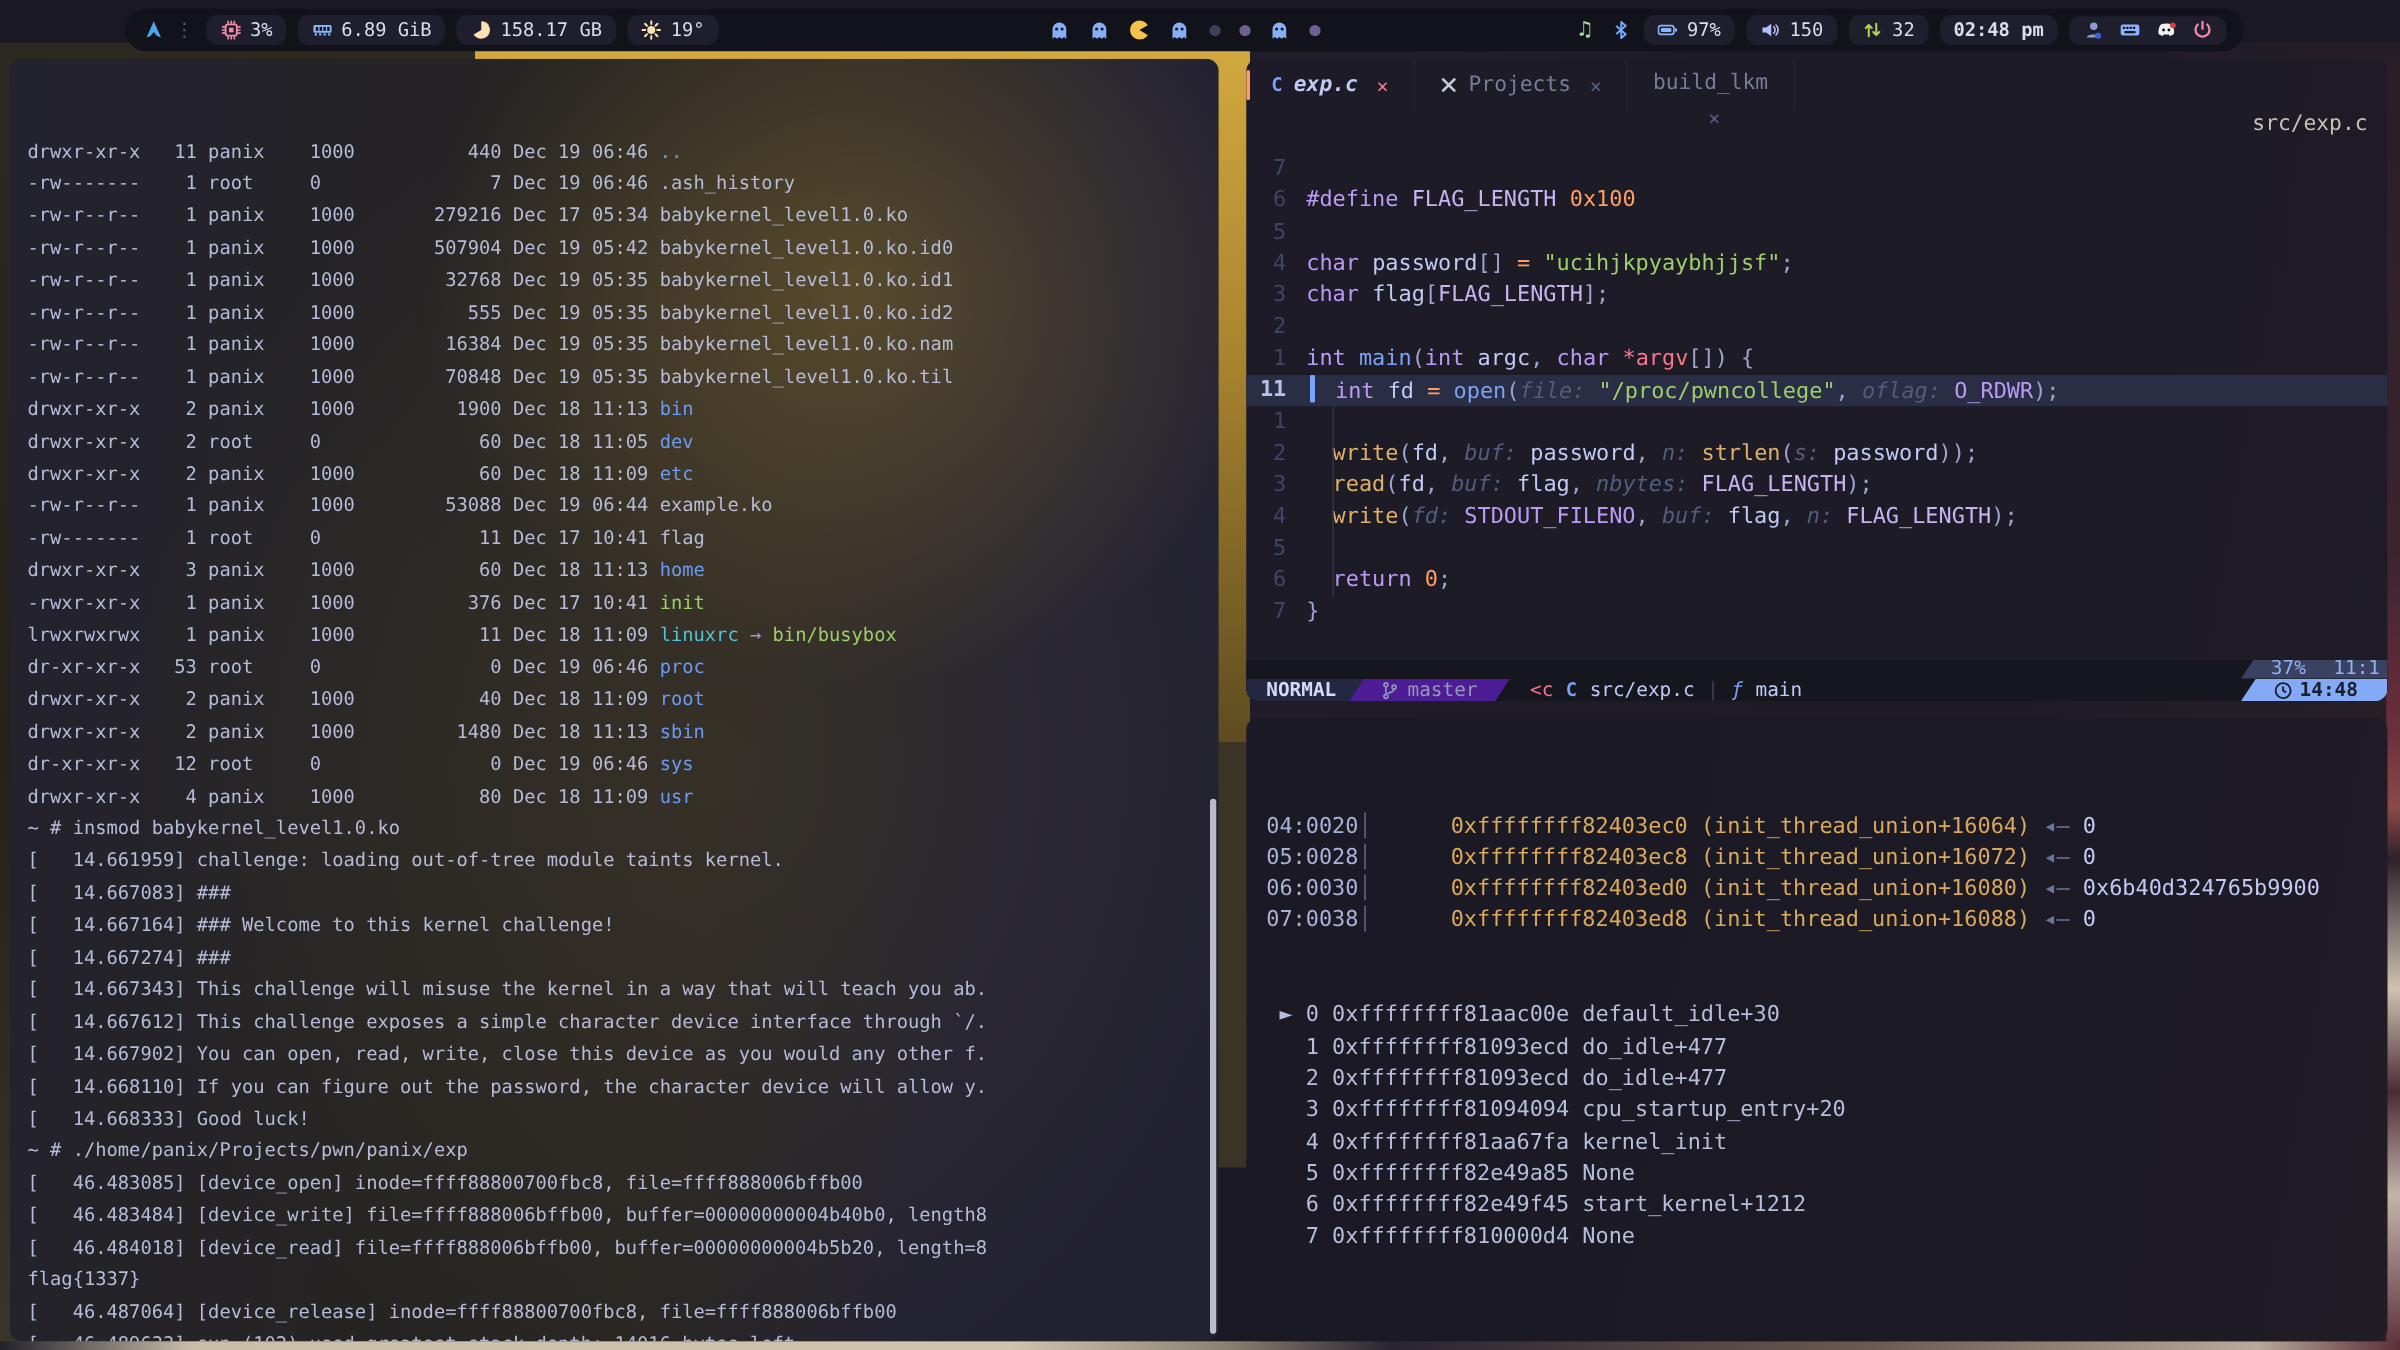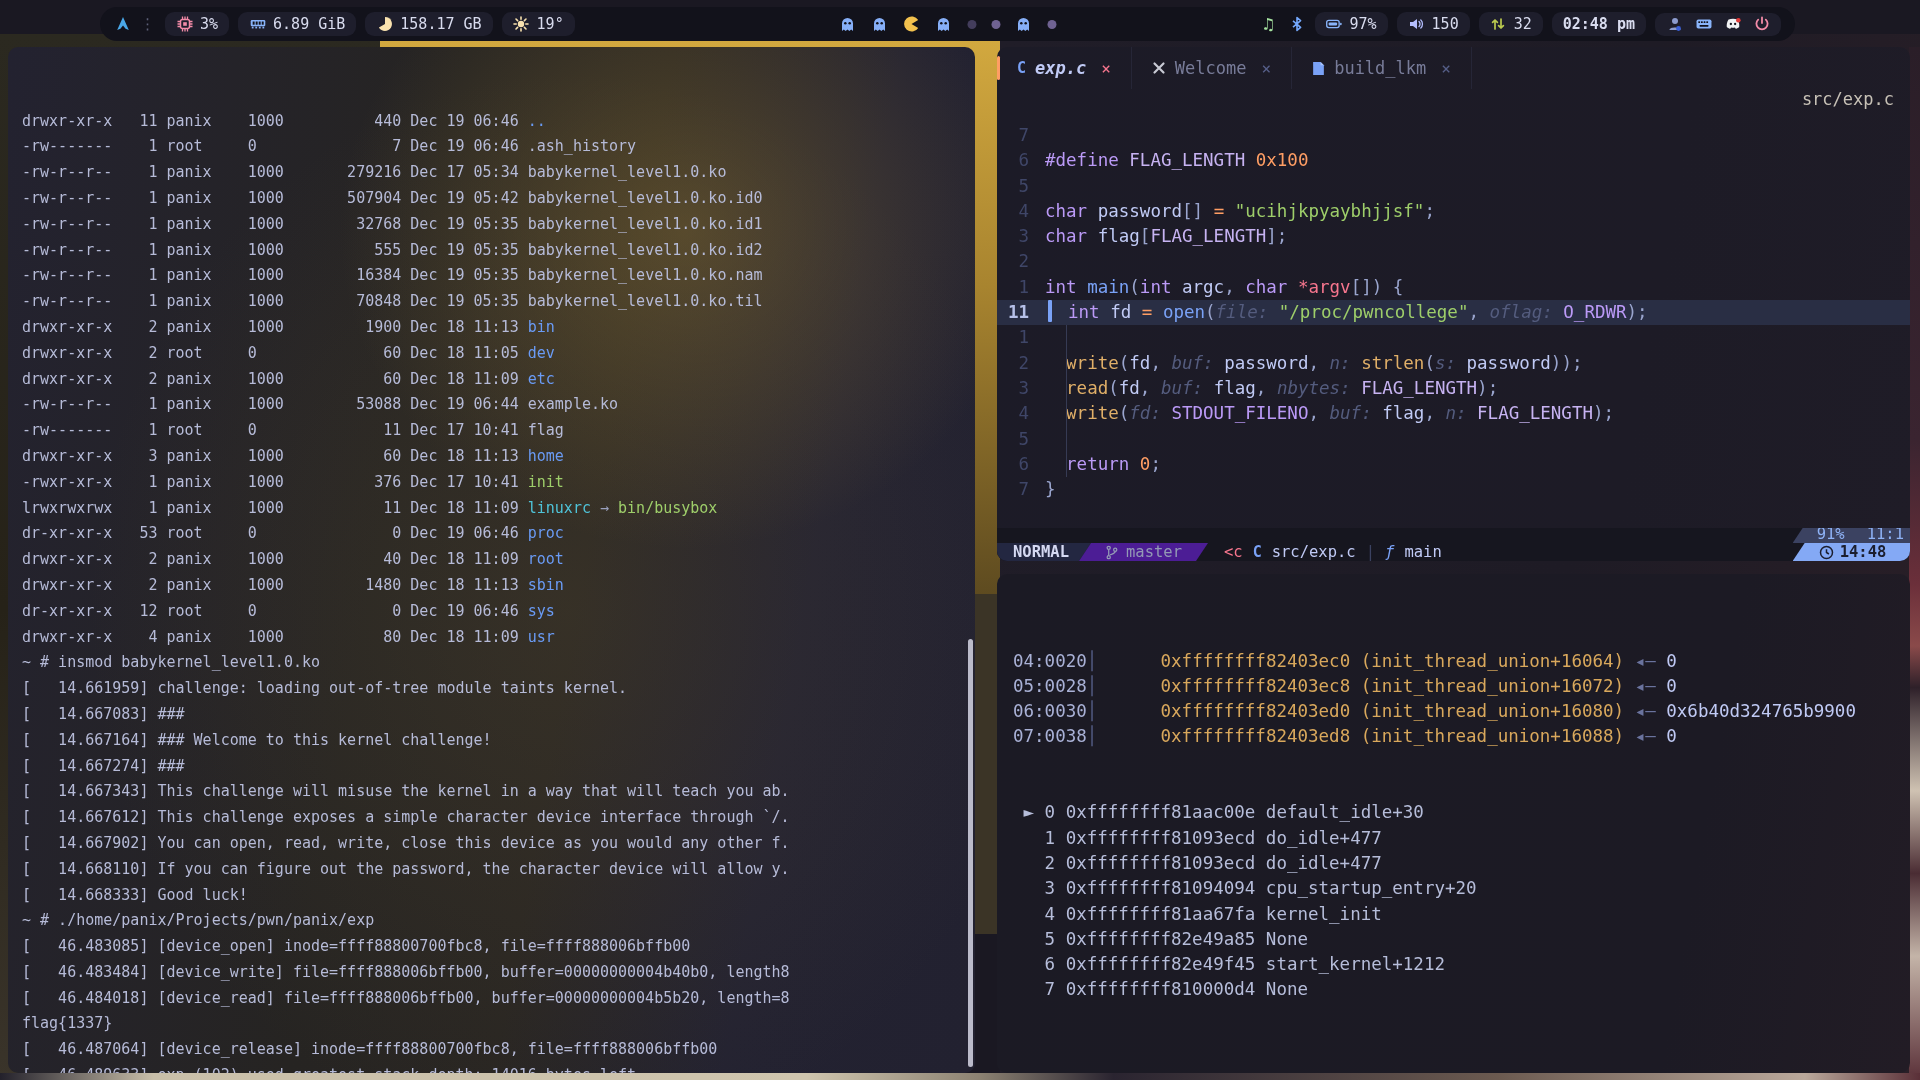--- a/index.html
+++ b/index.html
@@ -47,21 +47,21 @@
   .t-dir { color:#6a9bf5; } .t-exec { color:#9ece6a; } .t-link { color:#4fc3d8; }
   .t-arrow { color:#9aa0bd; } .t-target { color:#9ece6a; }
 
   #editor { left:997px; top:47px; width:913px; height:514px;
     background:linear-gradient(100deg,#1c1b27,#1d1b26 70%,#1f1c27); }
   #tabline { height:42px; display:flex; align-items:center; position:relative;
     font-size:17px; color:#787c99; }
   #tab-indicator { position:absolute; left:0; top:9px; width:3px; height:24px; background:#ff9e64; border-radius:2px; }
   .tab { display:flex; align-items:center; gap:9px; padding:0 20px; height:100%; }
   .tab + .tab { border-left:1px solid #262637; }
-  .tab:last-of-type { border-right:1px solid #262637; }
+  .tab:last-of-type { border-right:1px solid #262637;flex-direction:column; }
   .tab.active .tab-label { color:#c0caf5; font-style:italic; font-weight:bold; }
   .tab-close { font-size:16px; color:#565f89; margin-left:6px; }
   .tab.active .tab-close { color:#f7768e; }
   .c-logo { color:#7aa2f7; font-weight:bold; font-size:15px; }
   #winbar { height:26px; text-align:right; padding-right:16px; color:#c7c1b6; font-size:17px; }
 
   #code { position:relative; padding-top:8px; font-size:17.5px; line-height:25.3px; }
   .code-row { display:flex; height:25.3px; white-space:pre; }
   .code-row.cur { background:#292e44; }
   .gut { width:48px; text-align:right; padding-right:16px; color:#3f4668; flex:none; }
@@ -298,21 +298,21 @@
     <div id="tab-indicator"></div>
   <div class="tab active">
         <span class="c-logo">C</span>
         <span class="tab-label">exp.c</span>
         <span class="tab-close">×</span>
       </div>
       <div class="tab">
         <svg width="14" height="14" viewBox="0 0 14 14" stroke="#c8cad4" stroke-width="2.2" stroke-linecap="round">
           <path d="M2.5 2.5 L11.5 11.5 M11.5 2.5 L2.5 11.5"></path>
         </svg>
-        <span class="tab-label">Welcome</span>
+        <span class="tab-label">Projects</span>
         <span class="tab-close">×</span>
       </div>
       <div class="tab">
         <svg width="13" height="15" viewBox="0 0 12 14">
           <path d="M1 1 H8 L11 4 V13 H1 Z" fill="#7aa2f7"></path>
           <path d="M8 1 L8 4 H11" fill="#a9c4fa"></path>
         </svg>
         <span class="tab-label">build_lkm</span>
         <span class="tab-close">×</span>
       </div>
@@ -357,21 +357,21 @@
     </div>
     <div id="sl-right">
       <span id="sl-keys">gj</span>
       <span id="sl-pkg">
         <svg width="14" height="14" viewBox="0 0 14 14" fill="none" stroke="#f7768e" stroke-width="1.3">
             <path d="M7 1 L12.5 4 V10 L7 13 L1.5 10 V4 Z M1.5 4 L7 7 L12.5 4 M7 7 V13"></path>
           </svg>
         <span>21</span>
       </span>
       <div class="sl-seg" id="sl-pct">
-        <span>91%</span>
+        <span>37%</span>
         <span>11:1</span>
       </div>
       <div class="sl-seg" id="sl-time">
         <svg width="15" height="15" viewBox="0 0 16 16" fill="none" stroke="#1b1e2e" stroke-width="1.6">
             <circle cx="8" cy="8" r="6.4"></circle>
             <path d="M8 4.5 V8 L10.6 9.6"></path>
           </svg>
         <span>14:48</span>
       </div>
     </div>

